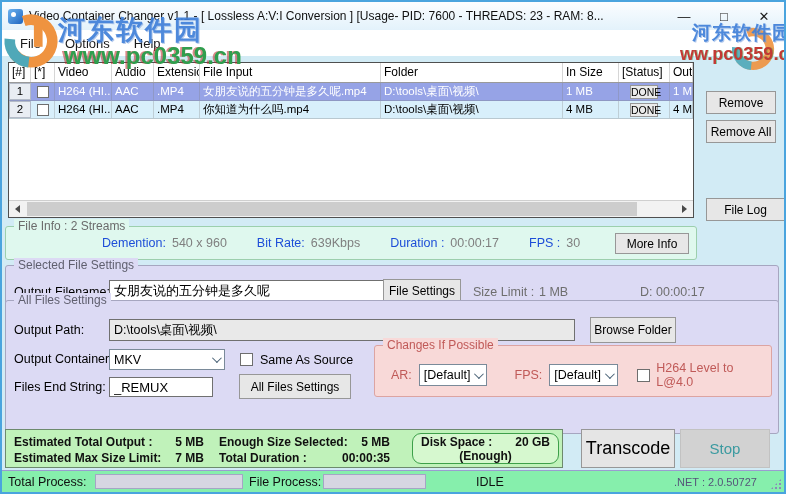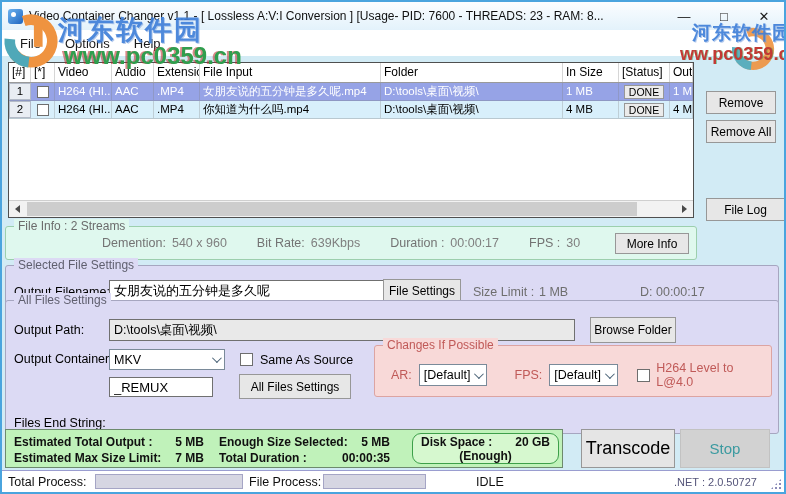--- a/index.html
+++ b/index.html
@@ -45,21 +45,21 @@
   .t-cell{padding:1px 3px;line-height:15px;white-space:nowrap;overflow:hidden;
     border-right:1px solid rgba(130,130,130,.3);flex:0 0 auto;}
   .c0{width:22px;}.c1{width:24px;}.c2{width:57px;}.c3{width:42px;}.c4{width:46px;}
   .c5{width:181px;}.c6{width:182px;}.c7{width:56px;}.c8{width:51px;}.c9{flex:1 1 auto;width:auto;}
   .row-sel{background:#96a3e6;color:#fff;}
   .row-alt{background:#d8effb;color:#000;}
   .num-cell{display:flex;align-items:center;justify-content:center;background:#e9edf3;
     color:#000;border:1px solid #b3bac7;}
   .cb-cell{display:flex;align-items:center;justify-content:center;}
   .cb{width:12px;height:12px;background:#fff;border:1px solid #6e6e6e;display:inline-block;}
-  .done-btn{margin:1px auto;display:block;width:40px;text-align:center;font-size:10.5px;
+  .done-btn{margin:1px auto;display:block;width:28px;text-align:center;font-size:10.5px;
     color:#000;background:#ebebeb;border:1px solid #979797;line-height:12px;}
   .t-scroll{position:absolute;left:0;right:0;bottom:0;height:17px;background:#f2f2f2;
     border-top:1px solid #cfcfcf;}
   .t-arrow{position:absolute;top:0;width:17px;height:16px;display:flex;align-items:center;justify-content:center;}
   .arrow-l{left:0;} .arrow-r{right:0;}
   .tri{width:0;height:0;border-top:4px solid transparent;border-bottom:4px solid transparent;}
   .tri-l{border-right:5px solid #4a4a4a;}
   .tri-r{border-left:5px solid #4a4a4a;}
   .t-thumb{position:absolute;left:18px;top:1px;height:14px;width:610px;background:#cdcdcd;}
   
@@ -68,21 +68,21 @@
   .btn-add{left:704px;top:60px;width:70px;height:23px;}
   .btn-remove{left:704px;top:89px;width:70px;height:23px;}
   .btn-removeall{left:704px;top:118px;width:70px;height:23px;}
   .btn-filelog{left:704px;top:196px;width:79px;height:23px;}
   
   .group{position:absolute;border:1px solid #adadad;border-radius:3px;}
   .legend{position:absolute;top:-8px;left:8px;font-size:12px;padding:0 4px;color:#5f5f6e;white-space:nowrap;}
   .g-fileinfo{left:3px;top:224px;width:692px;height:34px;background:#dff8ee;border-color:#9ccfad;}
   .g-fileinfo .legend{background:#dff8ee;color:#6b6b6b;}
   .fi-content{position:absolute;left:96px;top:9px;display:flex;font-size:12.5px;white-space:nowrap;}
-  .fi-label{color:#737373;}
+  .fi-label{color:#1d4ed8;}
   .fi-value{color:#7f7f7f;margin-left:6px;}
   .fi-gap{width:30px;}
   .btn-moreinfo{right:7px;top:6px;width:74px;height:21px;left:auto;}
   .g-selected{left:3px;top:263px;width:774px;height:46px;background:#dcdaf4;border-color:#a6a6c0;padding-left:17px;}
   .g-selected .legend{background:#dcdaf4;}
   .lbl{position:absolute;font-size:12.5px;color:#000;white-space:nowrap;}
   .lbl-gray{color:#6e6e6e;}
   .txt{position:absolute;border:1px solid #707070;background:#fff;font-family:"Liberation Sans",sans-serif;
     font-size:13px;padding:1px 4px;color:#000;}
   .in-outname{left:103px;top:14px;width:288px;height:21px;}
@@ -115,21 +115,21 @@
   .sum-lbl{position:absolute;font-size:12px;font-weight:700;color:#101010;white-space:nowrap;}
   .sum-val{position:absolute;font-size:12px;font-weight:700;color:#101010;text-align:right;white-space:nowrap;}
   .disk{position:absolute;left:406px;top:3px;width:147px;height:31px;background:#d6f8cf;
     border:1px solid #3da04a;border-radius:9px;font-size:12px;font-weight:700;color:#101010;padding:1px 8px;}
   .disk-row{display:flex;justify-content:space-between;}
   .disk-note{text-align:center;}
   .btn-transcode{left:579px;top:427px;width:94px;height:39px;font-size:18px;background:#e5e5e5;}
   .btn-stop{left:678px;top:427px;width:90px;height:39px;font-size:15px;background:#d2d2d2;
     border:1px solid #c2c2c2;color:#3b9aa0;}
   
-  .statusbar{position:absolute;left:0;bottom:0;width:782px;height:22px;background:#ffffff;
+  .statusbar{position:absolute;left:0;bottom:0;width:782px;height:22px;background:#86efac;
     border-top:1px solid #9a9dd0;}
   .sb-lbl{position:absolute;top:4px;font-size:12.5px;color:#101010;white-space:nowrap;}
   .sb-bar{position:absolute;top:3px;height:15px;background:#d6d6e2;border:1px solid #a5a5c5;}
   .sb-net{position:absolute;top:5px;left:672px;font-size:11px;color:#55557a;}
   .grip{position:absolute;right:2px;bottom:2px;width:12px;height:12px;
     background-image:radial-gradient(#8a8ab8 1.2px,transparent 1.3px);background-size:4px 4px;
     clip-path:polygon(100% 0,100% 100%,0 100%);}
 </style>
 </head>
 <body>
@@ -270,21 +270,21 @@
     <div class="btn btn-browse">Browse Folder</div>
 
     <span class="lbl" style="left:8px;top:51px;">Output Container:</span>
     <div class="combo combo-container">
       <span>MKV</span>
       <span class="chev"></span>
     </div>
     <span class="cb-abs cb-sas"></span>
     <span class="lbl" style="left:254px;top:52px;">Same As Source</span>
 
-    <span class="lbl" style="left:8px;top:79px;margin-top:36px;">Files End String:</span>
+    <span class="lbl" style="left:8px;top:79px;">Files End String:</span>
     <input class="txt in-endstring" value="_REMUX" style="">
     <div class="btn btn-allfiles">All Files Settings</div>
 
     <div class="g-changes">
       <span class="legend">Changes If Possible</span>
       <div class="ch-content">
         <span>AR:</span>
         <span class="combo-sm">
           <span>[Default]</span>
           <span class="chev"></span>

